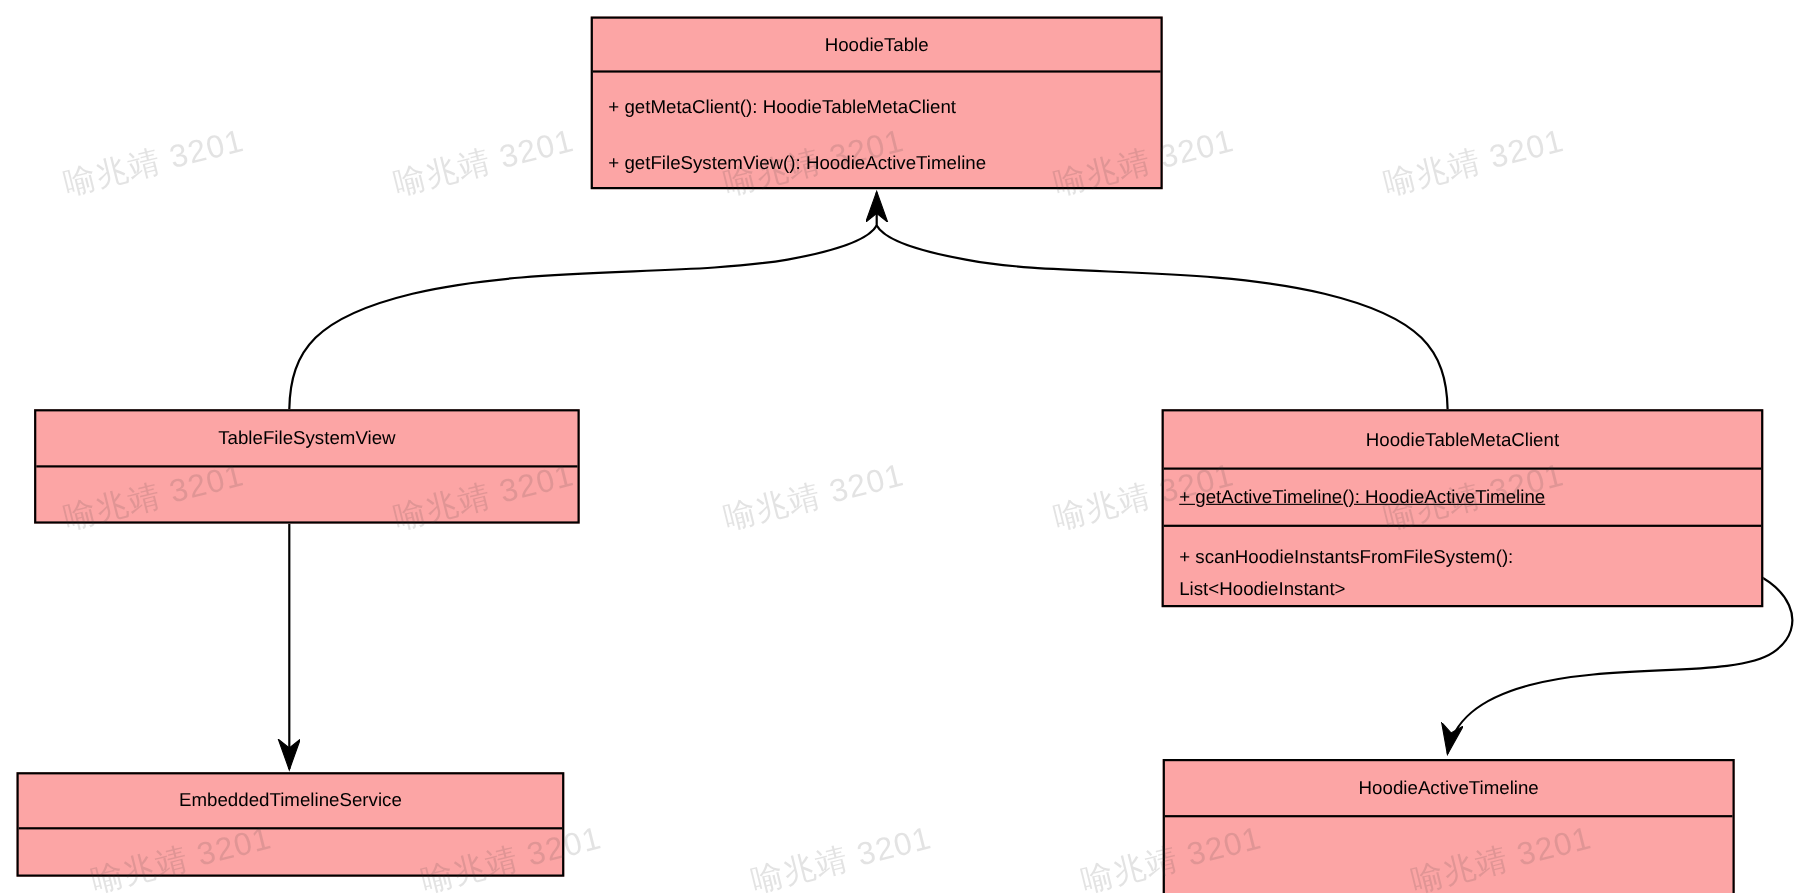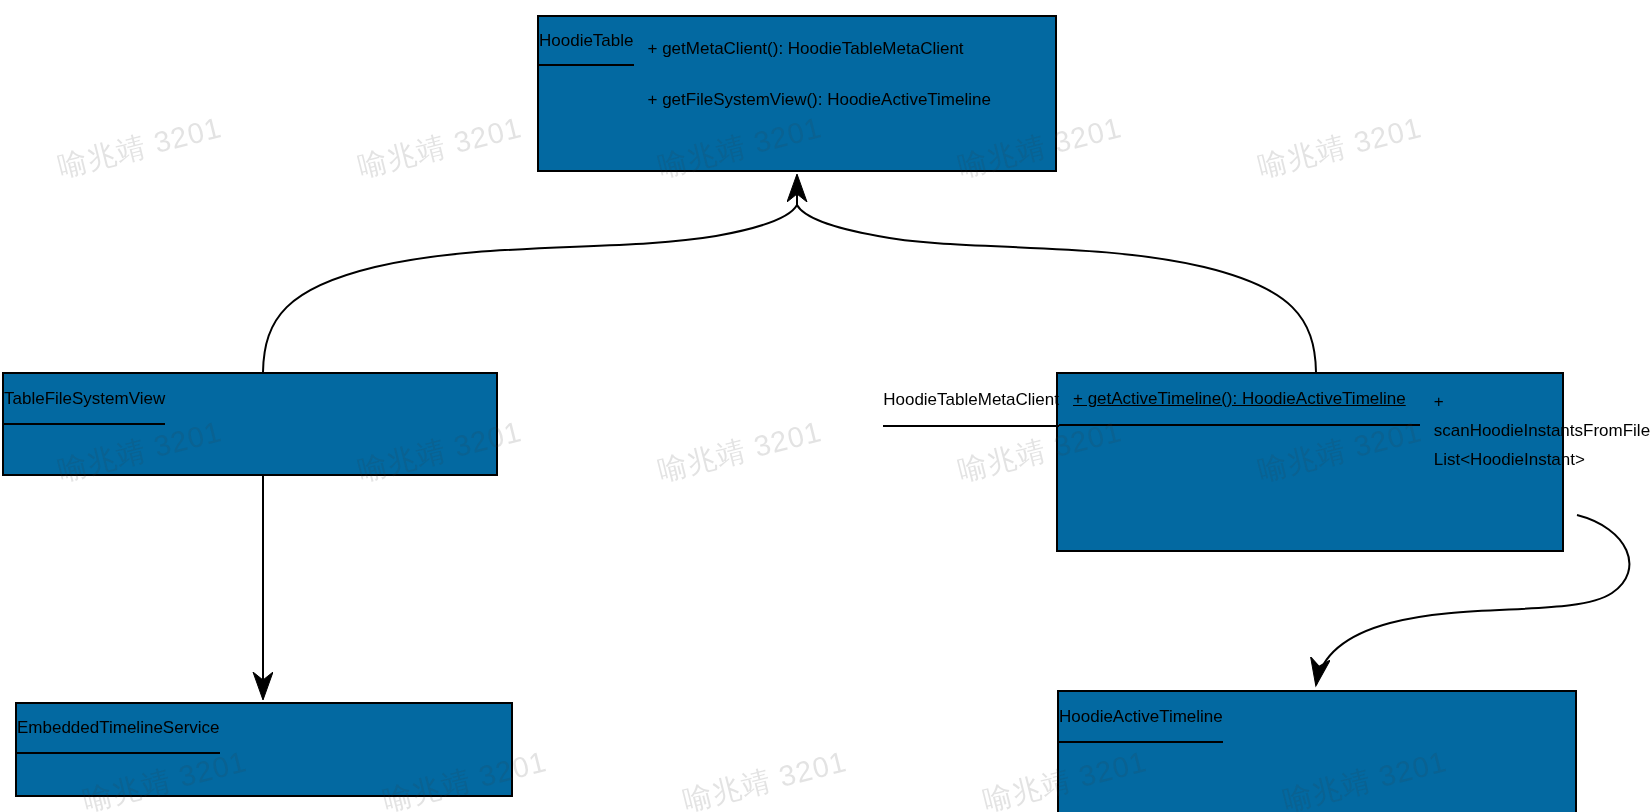--- a/index.html
+++ b/index.html
@@ -13,25 +13,25 @@
     color: #000000;
   }
   #edges {
     position: absolute;
     left: 0; top: 0;
     width: 1650px; height: 812px;
     z-index: 1;
   }
   .uml-class {
     position: absolute;
-    background: #0369a1;
+    background: #fca5a5;
     border: 2px solid #000000;
     box-sizing: border-box;
     display: flex;
-    flex-direction: row;
+    flex-direction: column;
     z-index: 2;
   }
   .uml-title {
     display: flex;
     align-items: center;
     justify-content: center;
     border-bottom: 2px solid #000000;
     font-size: 17px;
     box-sizing: border-box;
     flex: 0 0 auto;
@@ -44,25 +44,25 @@
   .uml-compartment.divided { border-bottom: 2px solid #000000; }
   .method-line { padding-left: 14px; padding-right: 14px; }
 
   
   #box-hoodie-table { left: 537px; top: 15px; width: 520px; height: 157px; }
   #box-hoodie-table .uml-title { height: 49px; }
   #box-hoodie-table .m1 { margin-top: 22px; }
   #box-hoodie-table .m2 { margin-top: 31px; }
 
   
-  #box-tfsv { left: 2px; top: 372px; width: 496px; height: 104px; }
+  #box-tfsv { left: 31px; top: 372px; width: 496px; height: 104px; }
   #box-tfsv .uml-title { height: 51px; }
 
   
-  #box-htmc { left: 1056px; top: 372px; width: 508px; height: 180px; justify-content: center; }
+  #box-htmc { left: 1056px; top: 372px; width: 547px; height: 180px; justify-content: center; }
   #box-htmc .uml-title { height: 53px; }
   #box-htmc .row1 {
     height: 52px; flex: 0 0 auto;
     display: flex; align-items: center; text-decoration: underline;
   }
   #box-htmc .row2 {
     padding-top: 13px;
     line-height: 29px;
     white-space: pre-line;
   }

